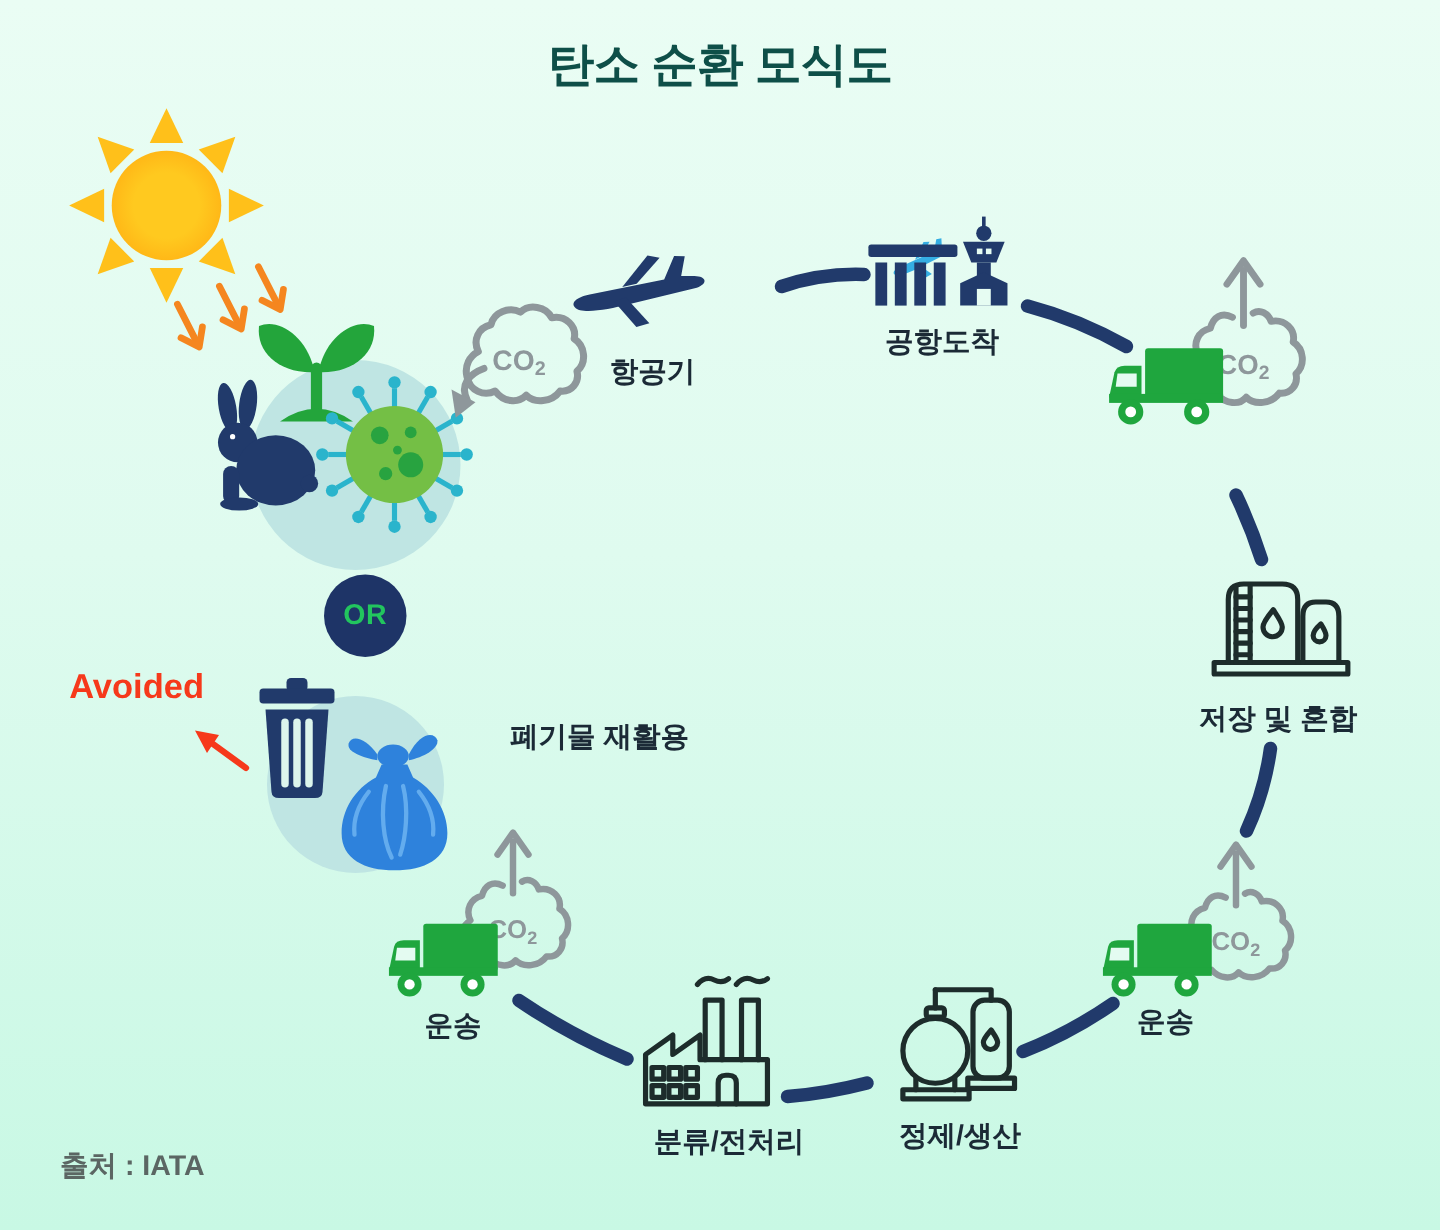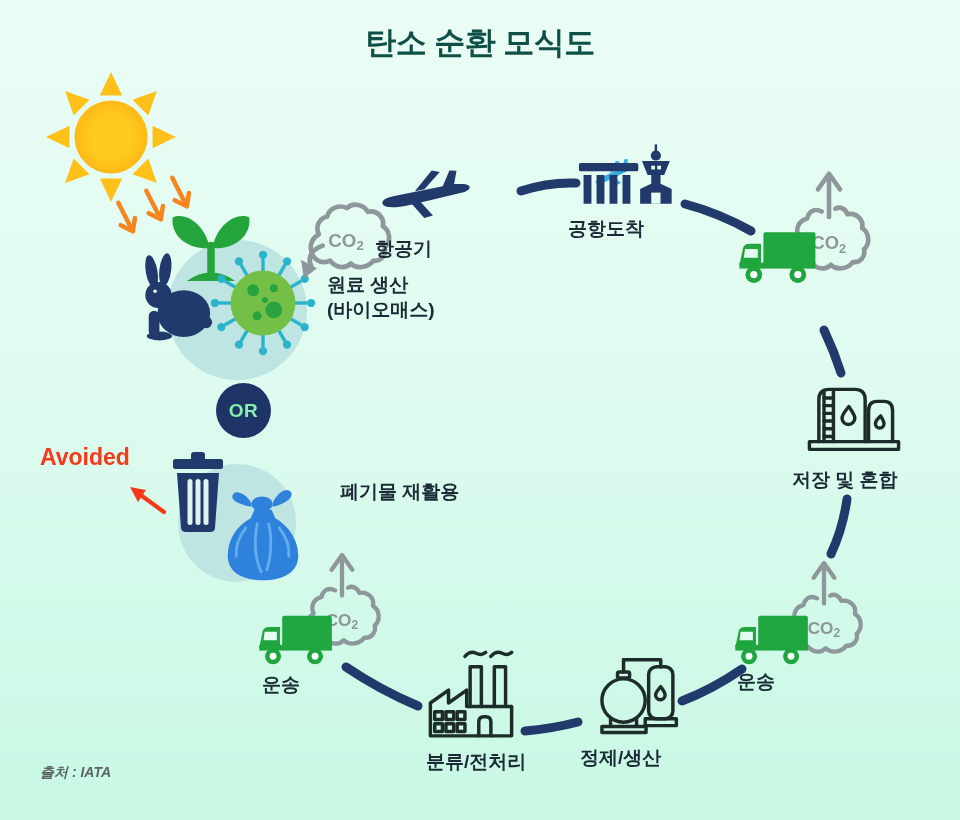--- a/index.html
+++ b/index.html
@@ -4,29 +4,29 @@
 <style>
   html,body{margin:0;padding:0;background:#ffffff;}
   .stage{position:relative;width:960px;height:820px;overflow:hidden;
          background:linear-gradient(180deg,#EAFDF4 0%,#DFFBEF 45%,#C8F8E4 100%);
          font-family:"Liberation Sans","DejaVu Sans",sans-serif;}
   .abs{position:absolute;}
   svg{display:block;overflow:visible;}
   .title{left:0;top:22px;width:100%;text-align:center;font-size:31px;font-weight:800;
          color:#0E4F48;letter-spacing:-0.5px;}
   .lbl{font-size:19px;font-weight:700;color:#1B2A36;line-height:1.32;}
-  .lbl.center{text-align:left;white-space:nowrap;}
+  .lbl.center{text-align:center;white-space:nowrap;}
   .or-badge{left:216px;top:383px;width:55px;height:55px;border-radius:50%;background:#1E3467;
-            color:#86efac;font-size:19px;font-weight:800;text-align:center;line-height:55px;
+            color:#22c55e;font-size:19px;font-weight:800;text-align:center;line-height:55px;
             letter-spacing:0.5px;}
   .teal-circle{border-radius:50%;background:#BFE5E3;}
-  .avoided{left:40px;top:443px;width:118px;text-align:left;color:#F6391B;
+  .avoided{left:18px;top:443px;width:118px;text-align:right;color:#F6391B;
            font-size:23px;font-weight:800;line-height:1.26;}
   .avoided sub{font-size:15px;}
-  .source{left:40px;top:764px;font-size:14px;font-weight:600;color:#5B6663;font-style:italic;}
+  .source{left:40px;top:764px;font-size:19px;font-weight:600;color:#5B6663;}
 </style>
 </head>
 <body>
 
 <div class="stage">
 
   <svg width="0" height="0" style="position:absolute" aria-hidden="true">
     <defs>
       <radialGradient id="sungrad">
           <stop offset="60%" stop-color="#FFC91F"></stop>
@@ -176,24 +176,20 @@
         <circle cx="31.5" cy="13.6" r="4.2"></circle>
       <circle cx="56" cy="7" r="4.2"></circle>
         <circle cx="80.5" cy="13.6" r="4.2"></circle>
         <circle cx="98.4" cy="31.5" r="4.2"></circle>
     </g>
   </svg>
 
   <svg class="abs" style="left:300px;top:193px" width="96" height="94" viewBox="0 0 102 100">
       <use href="#sym-cloud-left"></use>
     </svg>
-  <div class="abs lbl" style="left:327px;top:272px;">
-    <div>원료 생산</div>
-    <div>(바이오매스)</div>
-  </div>
 
   <svg class="abs" style="left:378px;top:166px;color:#213A6B" width="106" height="55" viewBox="0 0 120 62">
       <use href="#sym-plane" transform="rotate(-5 60 31)"></use>
     </svg>
   <div class="abs lbl center" style="left:375px;top:236px;width:120px;">항공기</div>
 
   <svg class="abs" style="left:577px;top:124px" width="104" height="89" viewBox="0 0 112 96">
     <g transform="translate(10,38) rotate(-18) scale(0.5)" color="#35AEE3">
         <use href="#sym-plane"></use>
       </g>

